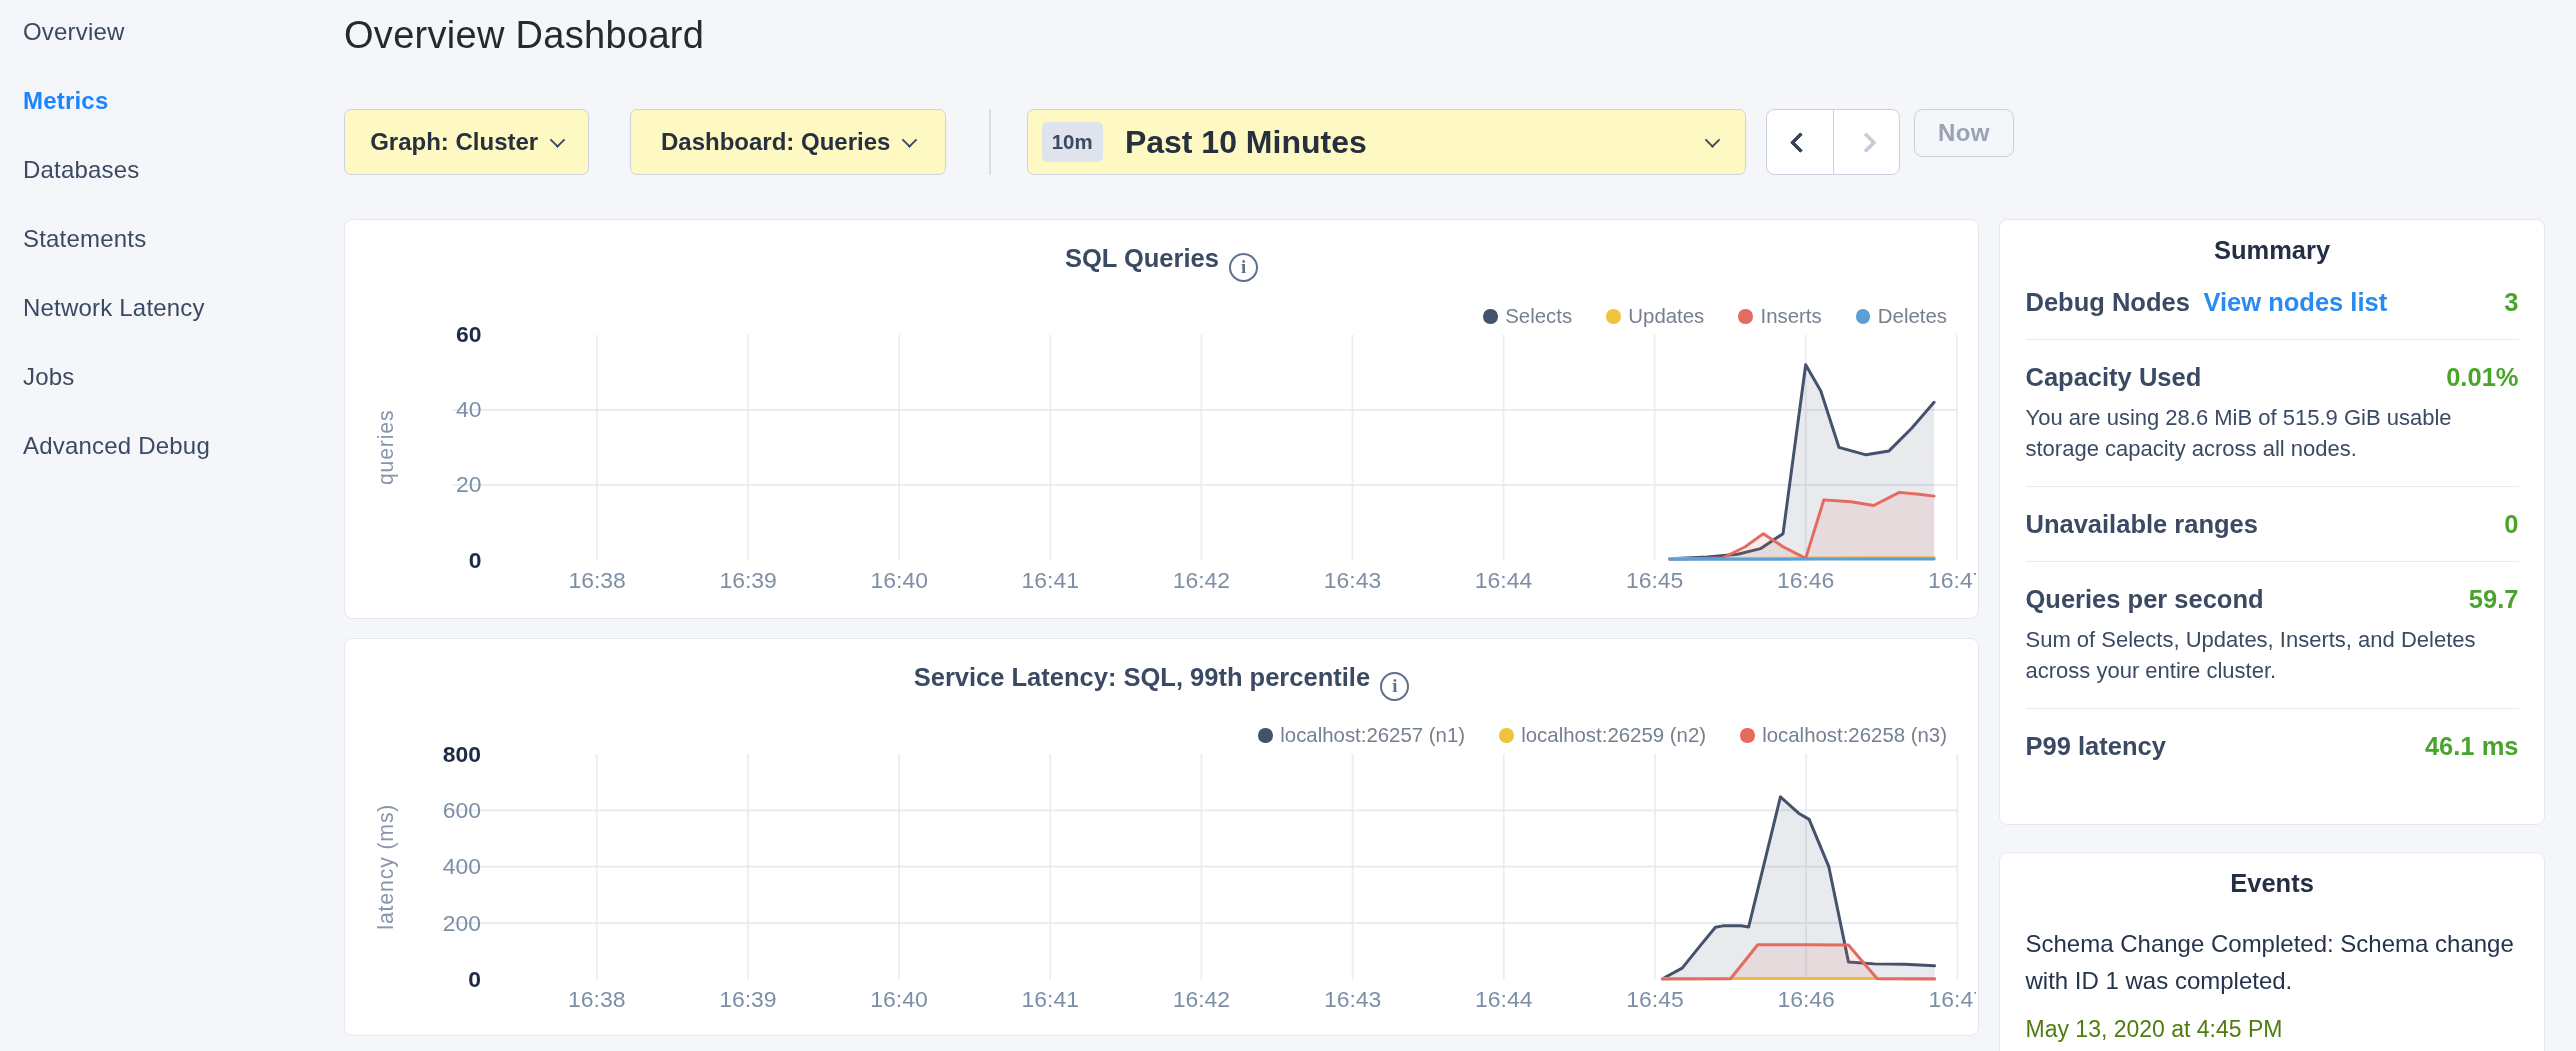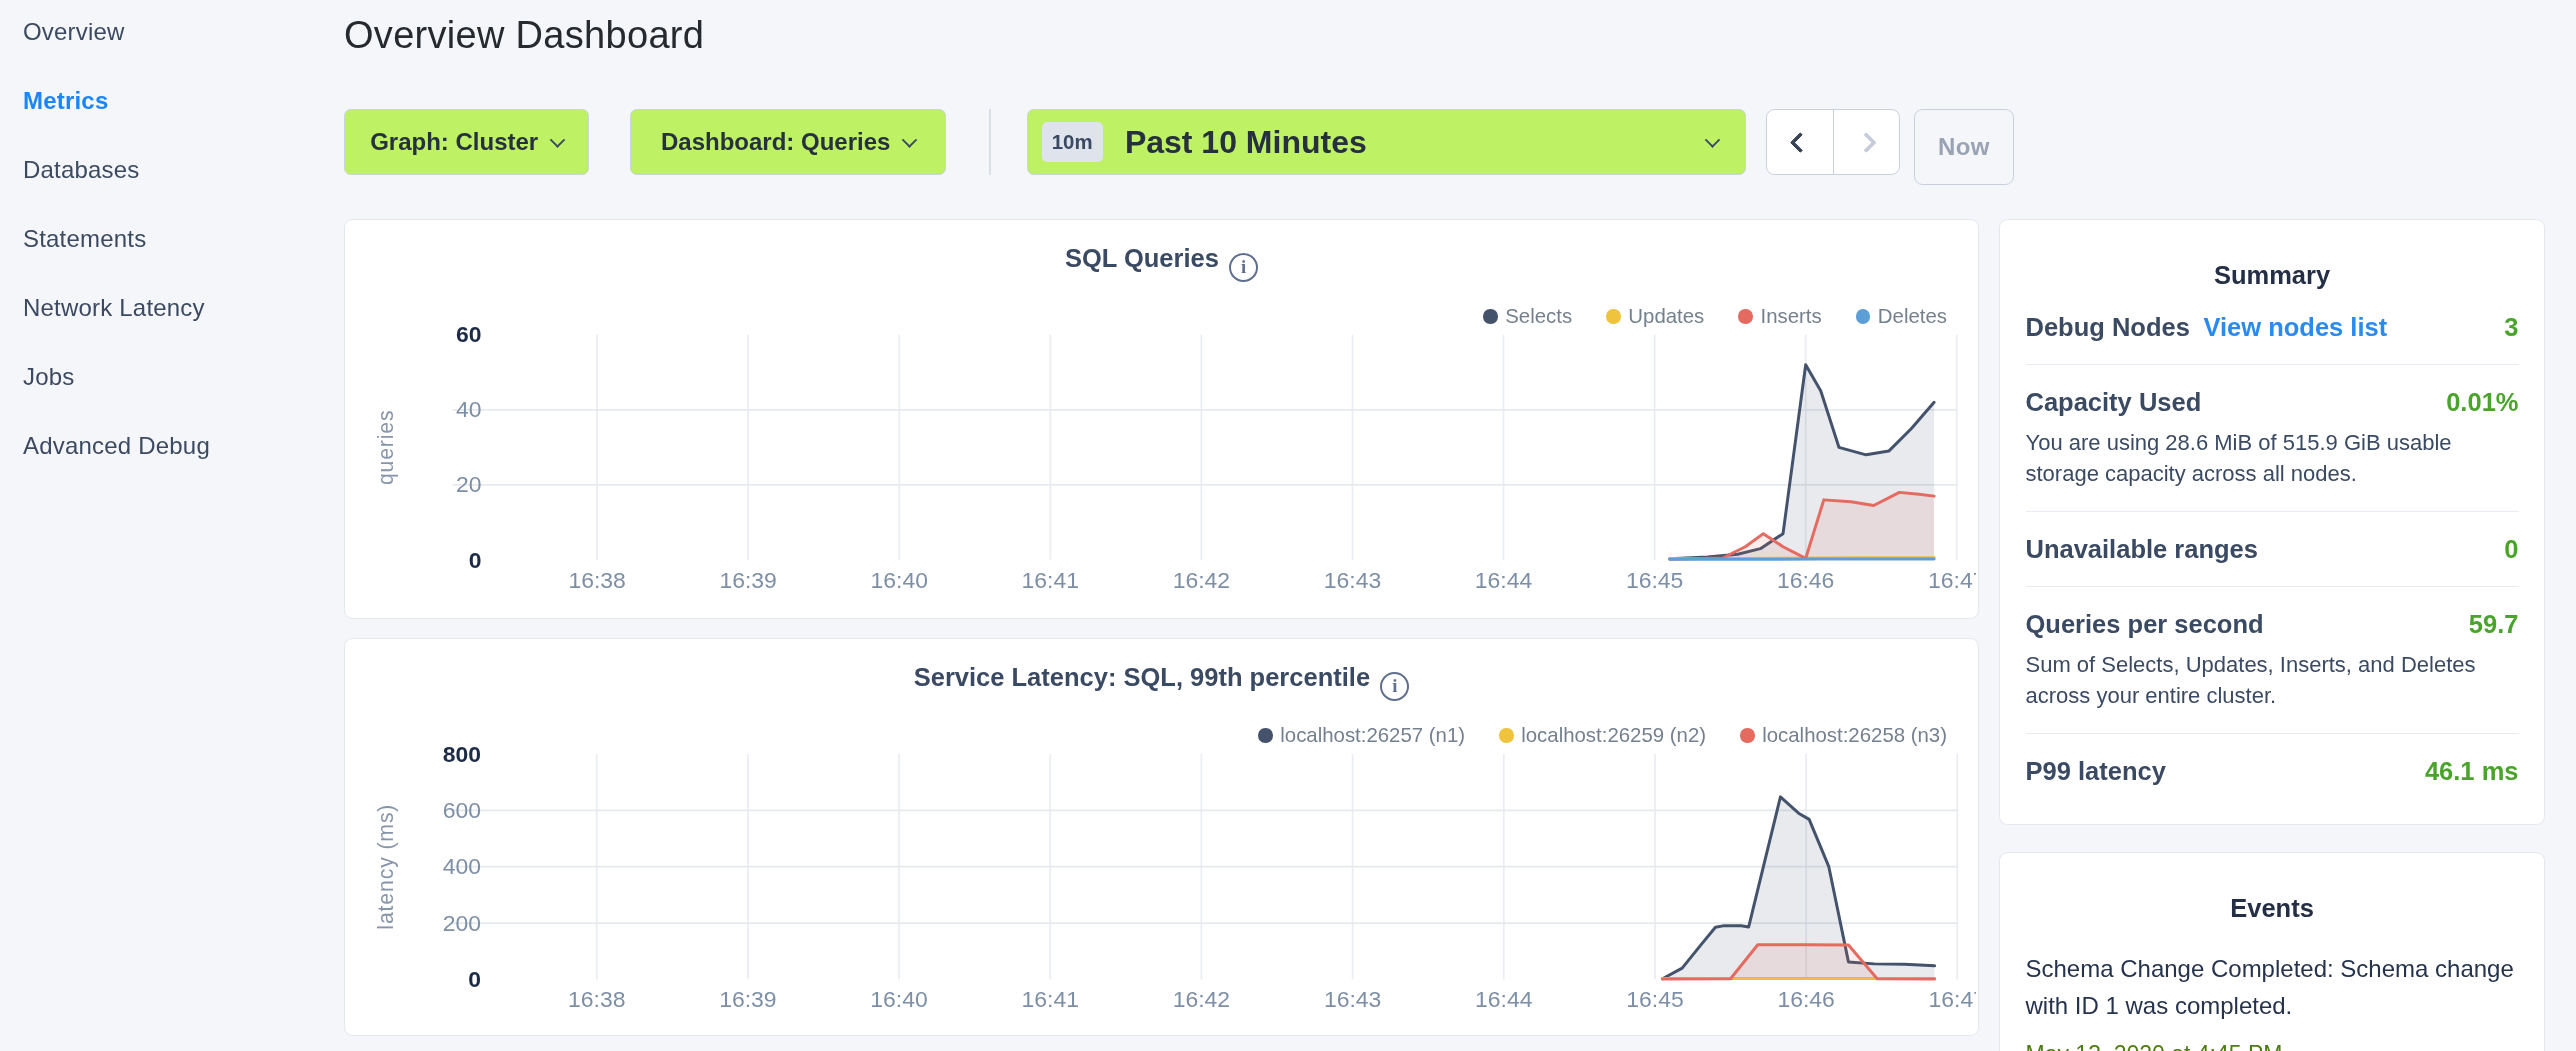--- a/index.html
+++ b/index.html
@@ -10,61 +10,61 @@
     font-family:"Liberation Sans", sans-serif;
     color:#3b4a63;
   }
   
   .sidebar { position:absolute; left:0; top:0; width:340px; height:768px; padding:12.8px 0 0 23px; }
   .side-item { font-size:24px; line-height:37px; margin-bottom:32px; color:#3c4a61; cursor:pointer; letter-spacing:0.2px; }
   .side-item.active { color:#1b85ff; font-weight:bold; }
   
   .page-title { position:absolute; left:344px; top:13.6px; font-size:38px; font-weight:500; color:#26292e; letter-spacing:0.3px; }
   
-  .btnbox { position:absolute; top:109px; height:66px; background:#bef264; border:1.7px solid #ccd3e0; border-radius:6.8px;
+  .btnbox { position:absolute; top:109px; height:66px; background:#fef9c3; border:1.7px solid #ccd3e0; border-radius:6.8px;
             display:flex; align-items:center; justify-content:center; gap:13.6px; cursor:pointer; }
   .btnbox .lbl { font-size:24px; font-weight:bold; color:#26303f; }
   .chev-down { width:11px; height:11px; border-right:2.6px solid #3b4a63; border-bottom:2.6px solid #3b4a63;
                transform:rotate(45deg) translate(-1.7px,-1.7px); display:inline-block; }
   .dd-graph { left:344px; width:245px; }
   .dd-dash  { left:630px; width:316px; }
   .toolbar-divider { position:absolute; left:989px; top:109px; width:1.7px; height:66px; background:#d9dee8; }
   .time-select { left:1027px; width:719px; justify-content:flex-start; padding:0 24px 0 13.6px; }
   .time-badge { background:#dfe3ec; border-radius:5.1px; font-size:20.4px; font-weight:bold; color:#3b4a63; padding:8.5px 10.2px; }
   .time-label { font-size:32px; font-weight:bold; color:#26303f; margin-left:8.5px; }
   .time-select .chev-down { position:absolute; right:27px; border-width:2.1px; border-color:#3b4a63; }
   .arrow-group { position:absolute; left:1766px; top:109px; width:134px; height:66px; background:#fff;
                  border:1.7px solid #c9d0dd; border-radius:8.5px; display:flex; }
   .arrow-btn { flex:1; display:flex; align-items:center; justify-content:center; cursor:pointer; }
   .arrow-btn.prev { border-right:1.7px solid #c9d0dd; }
   .chev-left  { width:14.5px; height:14.5px; border-left:4.3px solid #394455; border-bottom:4.3px solid #394455;
                 transform:rotate(45deg); border-radius:1.7px; }
   .chev-right { width:14.5px; height:14.5px; border-right:4.3px solid #c5cbd9; border-top:4.3px solid #c5cbd9;
                 transform:rotate(45deg); border-radius:1.7px; }
-  .now-btn { position:absolute; left:1914px; top:109px; width:100px; height:76px; border:1.7px solid #c9d0dd;
+  .now-btn { position:absolute; left:1914px; top:109px; width:100px; height:48px; border:1.7px solid #c9d0dd;
              border-radius:8.5px; display:flex; align-items:center; justify-content:center;
              font-size:24px; font-weight:bold; color:#9aa3b3; letter-spacing:0.4px; cursor:default; }
   
   .card { position:absolute; background:#fff; border:1.7px solid #e3e7ee; border-radius:8.5px; }
   .chart-card-1 { left:344px; top:219px; width:1635px; height:400px; }
   .chart-card-2 { left:344px; top:638px; width:1635px; height:398px; }
   .chart-title-row { position:absolute; left:0; top:24px; width:100%; text-align:center; font-size:25.5px;
                      font-weight:bold; color:#3b4a63; }
   .info-icon { display:inline-flex; width:29px; height:29px; border:2.6px solid #5f6f8d; border-radius:50%;
                align-items:center; justify-content:center; font-family:"Liberation Serif", serif;
                font-size:18.7px; font-weight:bold; color:#5f6f8d; vertical-align:-6px; margin-left:10.2px; cursor:pointer; }
   .legend { position:absolute; right:31px; top:85px; display:flex; gap:34px; align-items:center; }
   .legend-item { display:flex; align-items:center; gap:7.7px; cursor:pointer; }
   .legend-dot { width:14.5px; height:14.5px; border-radius:50%; }
   .legend-label { font-size:20.4px; color:#75808f; }
   .chart-svg { position:absolute; left:0; top:0; }
   
   .summary-card { left:1999px; top:219px; width:546px; height:606px; padding:0 25.5px; }
   .events-card  { left:1999px; top:852px; width:546px; height:255px; padding:0 25.5px; }
-  .card-heading { text-align:center; font-size:25.5px; font-weight:bold; color:#242f45; margin-top:41px; }
+  .card-heading { text-align:center; font-size:25.5px; font-weight:bold; color:#242f45; margin-top:16px; }
   .sum-row { padding:23px 0 22px 0; border-bottom:1.7px solid #e8ebf1; }
   .sum-row:last-child { border-bottom:none; }
   .sum-line { display:flex; align-items:baseline; }
   .sum-label { font-size:25.5px; font-weight:bold; color:#3b4a63; }
   .sum-link { font-size:25.5px; font-weight:bold; color:#2b8af0; margin-left:13.6px; cursor:pointer; }
   .sum-value { font-size:25.5px; font-weight:bold; color:#4aa42c; margin-left:auto; }
   .sum-desc { font-size:22px; color:#3b4a63; line-height:31px; margin-top:10.2px; }
   .event-item { margin-top:27px; }
   .event-text { font-size:24px; color:#26334d; line-height:37px; }
   .event-time { font-size:23px; color:#4d7c0f; margin-top:17px; }

